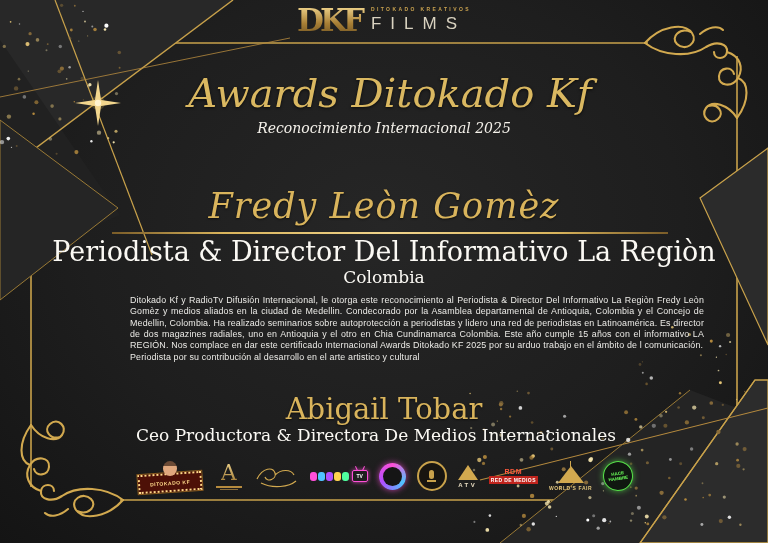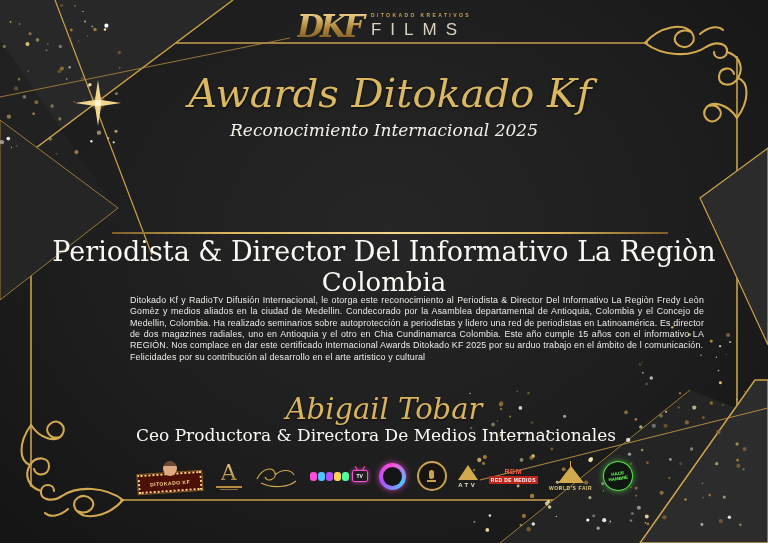--- a/index.html
+++ b/index.html
@@ -7,51 +7,51 @@
     position:relative;width:768px;height:543px;overflow:hidden;
     background:radial-gradient(ellipse at 50% 42%, #262626 0%, #1e1e1e 55%, #141414 100%);
     font-family:"Liberation Sans",sans-serif;color:#f2efe9;
   }
   .deco{position:absolute;inset:0;z-index:1;}
   .content{position:absolute;inset:0;z-index:2;text-align:center;}
 
   
   .brand{position:absolute;top:3px;left:0;right:0;display:flex;justify-content:center;align-items:flex-end;gap:4px;}
   .brand-monogram{
-    font-family:"DejaVu Serif",serif;font-style:italic;font-weight:bold;font-size:31px;line-height:34px;
+    font-family:"DejaVu Serif",serif;font-weight:bold;font-size:31px;line-height:34px;
     letter-spacing:-4px;background:linear-gradient(180deg,#f0d48c 10%,#a87f35 60%,#6d5222 100%);
-    -webkit-background-clip:text;background-clip:text;color:transparent;padding-right:6px;margin-top:6px;
+    -webkit-background-clip:text;background-clip:text;color:transparent;padding-right:6px;
   }
   .brand-right{display:flex;flex-direction:column;align-items:flex-start;padding-bottom:3px;}
   .brand-tagline{font-size:5px;letter-spacing:2.4px;color:#c9a24f;font-weight:bold;margin-bottom:1px;}
   .brand-wordmark{font-size:17px;line-height:21px;letter-spacing:9px;color:#d9d2c0;font-weight:300;}
 
   
   .title{position:absolute;top:70px;left:0;right:0;font-family:"DejaVu Serif",serif;font-style:italic;
     font-size:40px;color:#dab861;text-shadow:0 1px 3px rgba(0,0,0,.7);margin-left:12px;}
   .subtitle{position:absolute;top:120px;left:0;right:0;font-family:"DejaVu Serif",serif;font-style:italic;
-    font-size:17px;color:#f4f1ea;}
+    font-size:14px;color:#f4f1ea;}
 
   
   .recipient-name{position:absolute;top:186px;left:0;right:0;font-family:"DejaVu Serif",serif;font-style:italic;
     font-size:35px;letter-spacing:1px;color:#d9b45c;text-shadow:0 1px 2px rgba(0,0,0,.6);}
   .gold-divider{position:absolute;top:232px;left:112px;width:556px;height:2px;
     background:linear-gradient(90deg,#7a5c28,#d9b45c 20%,#f0d48c 50%,#d9b45c 80%,#7a5c28);}
   .recipient-role{position:absolute;top:236px;left:0;right:0;font-family:"DejaVu Serif",serif;
     font-size:27px;color:#fbf9f4;}
   .recipient-country{position:absolute;top:267px;left:0;right:0;font-family:"DejaVu Serif",serif;
-    font-size:26px;color:#fbf9f4;}
+    font-size:17px;color:#fbf9f4;}
 
   
   .citation{position:absolute;top:295px;left:130px;width:574px;text-align:left;color:#ecebe7;}
   .citation p{margin:0;font-size:8.9px;line-height:11.3px;letter-spacing:.15px;text-align:justify;}
   .citation .closing{margin-top:1px;text-align:left;}
 
   
-  .sig-name{position:absolute;top:392px;left:0;right:0;font-family:"DejaVu Serif",serif;font-style:italic;
+  .sig-name{position:absolute;top:392px;left:0;right:0;font-family:"DejaVu Serif",serif;
     font-size:29px;color:#d9b45c;text-shadow:0 1px 2px rgba(0,0,0,.6);}
   .sig-title{position:absolute;top:425px;left:0;right:16px;font-family:"DejaVu Serif",serif;
     font-size:17px;color:#fbf9f4;}
 
   
   .logo-strip{position:absolute;top:451px;left:0;right:0;display:flex;justify-content:center;
     align-items:center;gap:11px;height:50px;}
   .plogo{display:flex;flex-direction:column;align-items:center;justify-content:center;}
 
   .lg-marquee{position:relative;width:70px;}
@@ -347,27 +347,28 @@
       <span class="brand-monogram">DKF</span>
       <span class="brand-right">
         <span class="brand-tagline">DITOKADO KREATIVOS</span>
         <span class="brand-wordmark">FILMS</span>
       </span>
     </div>
 
     <div class="title">Awards Ditokado Kf</div>
     <div class="subtitle">Reconocimiento Internacional 2025</div>
 
+    <div class="recipient-name">Fredy Leòn Gomèz</div>
     <div class="gold-divider"></div>
     <div class="recipient-role">Periodista &amp; Director Del Informativo La Regiòn</div>
     <div class="recipient-country">Colombia</div>
 
     <div class="citation">
       <p>Ditokado Kf y RadioTv Difusión Internacional, le otorga este reconocimiento al Periodista &amp; Director Del Informativo La Regiòn  Fredy Leòn Gomèz y medios aliados en la ciudad de Medellin. Condecorado por la Asamblea departamental de Antioquia, Colombia y el Concejo de Medellin, Colombia. Ha realizado seminarios sobre autoprotección a periodistas y lidero una red de periodistas en Latinoamérica. Es director de dos magazines radiales, uno en Antioquia y el otro en Chia Cundinamarca Colombia. Este año cumple 15 años con el informativo LA REGIÓN. Nos complace en dar este certificado Internacional Awards Ditokado KF 2025 por su arduo trabajo en el ámbito de l comunicación.</p>
-      <p class="closing">Felicidades por su contribución al desarrollo en el arte artistico y cultural</p>
+      <p class="closing">Periodista por su contribución al desarrollo en el arte artistico y cultural</p>
     </div>
 
     <div class="sig-name">Abigail Tobar</div>
     <div class="sig-title">Ceo Productora &amp; Directora De Medios Internacionales</div>
 
     <div class="logo-strip">
 
       <div class="plogo lg-marquee">
         <div class="face"></div>
         <div class="sign">

